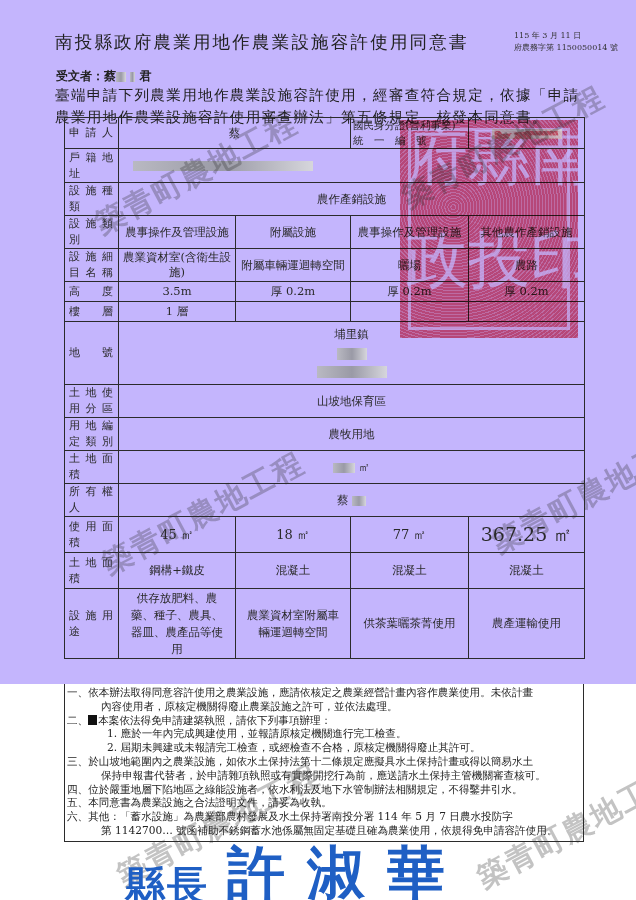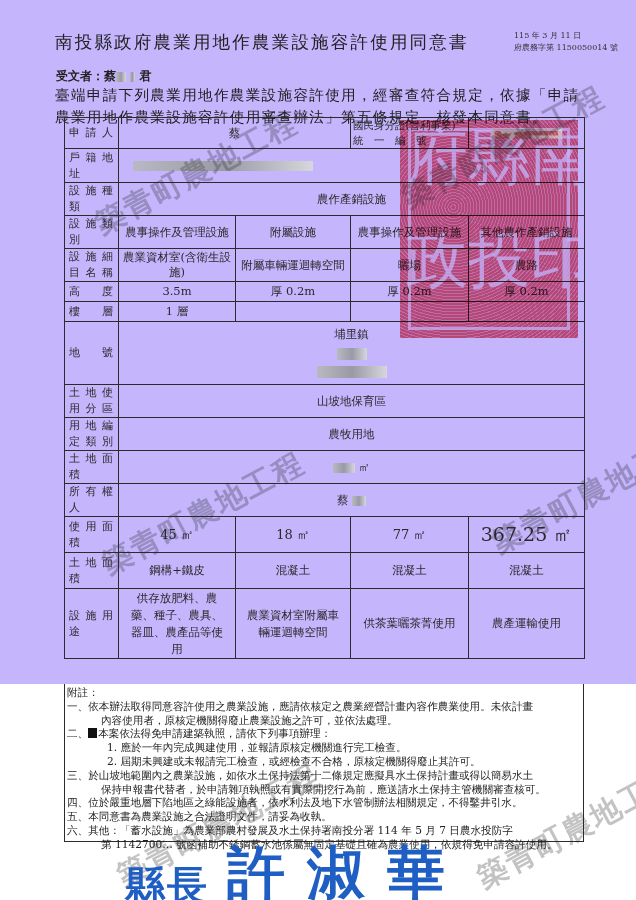--- a/index.html
+++ b/index.html
@@ -144,21 +144,20 @@
       <td class="lbl">設施用途</td>
       <td style="line-height:17px;padding:0 10px">供存放肥料、農藥、種子、農具、器皿、農產品等使用</td>
       <td style="line-height:17px;padding:17px 8px">農業資材室附屬車輛運迴轉空間</td>
       <td>供茶葉曬茶菁使用</td>
       <td>農產運輸使用</td>
     </tr>
   </tbody>
     </table>
 
   <div class="notes">
-    <div>附註：</div>
     <div><span>一、</span><span>依本辦法取得同意容許使用之農業設施，應請依核定之農業經營計畫內容作農業使用。未依計畫</span></div>
     <div class="indent">內容使用者，原核定機關得廢止農業設施之許可，並依法處理。</div>
     <div><span>二、</span><span class="square"></span><span>本案依法得免申請建築執照，請依下列事項辦理：</span></div>
     <div class="sub">1. 應於一年內完成興建使用，並報請原核定機關進行完工檢查。</div>
     <div class="sub">2. 屆期未興建或未報請完工檢查，或經檢查不合格，原核定機關得廢止其許可。</div>
     <div><span>三、</span><span>於山坡地範圍內之農業設施，如依水土保持法第十二條規定應擬具水土保持計畫或得以簡易水土</span></div>
     <div class="indent">保持申報書代替者，於申請雜項執照或有實際開挖行為前，應送請水土保持主管機關審查核可。</div>
     <div><span>四、</span><span>位於嚴重地層下陷地區之綠能設施者，依水利法及地下水管制辦法相關規定，不得鑿井引水。</span></div>
     <div><span>五、</span><span>本同意書為農業設施之合法證明文件，請妥為收執。</span></div>
     <div><span>六、</span><span>其他：「蓄水設施」為農業部農村發展及水土保持署南投分署 114 年 5 月 7 日農水投防字</span></div>

